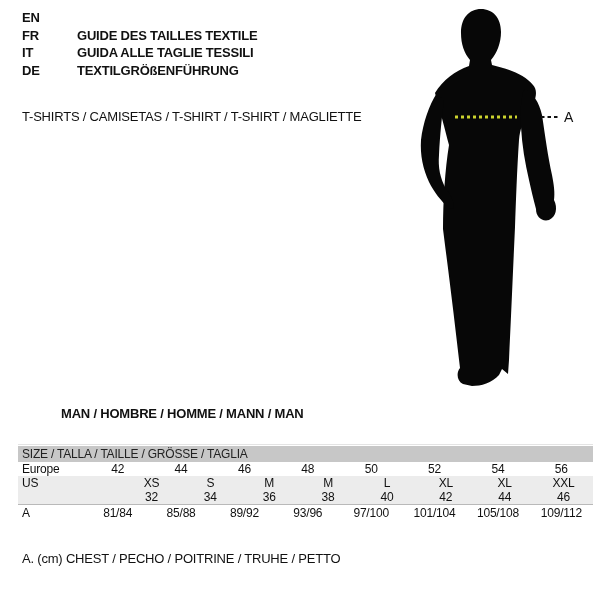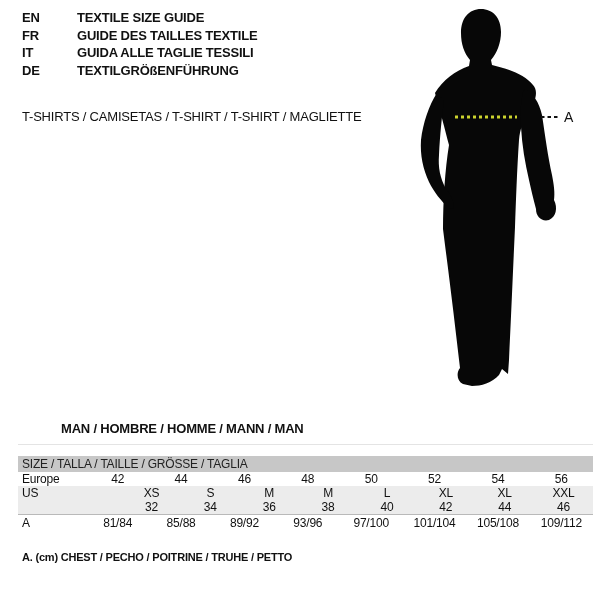--- a/index.html
+++ b/index.html
@@ -24,52 +24,51 @@
   
   .cat-block { position: absolute; left: 22px; top: 108px; }
   .cat-line { height: 18px; line-height: 18px; font-size: 13px; font-weight: 400; white-space: nowrap; }
 
   
   .figure-wrap { position: absolute; left: 413px; top: 5px; width: 170px; height: 390px; }
   .figure-wrap svg { display: block; }
   .measure-letter { font-family: "Liberation Sans", sans-serif; font-size: 14px; font-weight: 500; }
 
   
-  .section-title { position: absolute; left: 22px; top: 421px; font-size: 13px; font-weight: 700; white-space: nowrap; padding-left: 39px; }
+  .section-title { position: absolute; left: 22px; top: 406px; font-size: 13px; font-weight: 700; white-space: nowrap; padding-left: 39px; }
 
   
   .size-table { position: absolute; left: 18px; top: 444px; width: 575px; border-top: 1px solid #e4e4e4; font-size: 12px; }
   .table-header {
-    margin-top: 11px;
+    margin-top: 1px;
     height: 16px; line-height: 16px;
     background: var(--header_bg, #c7c7c7);
     padding-left: 4px;
     color: #222;
     font-size: 12px;
   }
   .table-row { display: grid; grid-template-columns: 68px 1fr; height: 14px; line-height: 15px; background: #ffffff; }
   .table-row.shaded { background: var(--shaded_bg, #ececec); gap: 36px; }
   .table-row.last { border-top: 1px solid #b9b9b9; height: 16px; line-height: 16px; }
   .cell.label { padding-left: 4px; text-align: left; }
   .cells { display: grid; grid-template-columns: repeat(8, 1fr); }
   .cell.val { text-align: center; }
 
   
-  .footnote { position: absolute; left: 22px; top: 551px; font-size: 11px; font-weight: 700; white-space: nowrap; }
+  .footnote { position: absolute; left: 22px; top: 551px; font-size: 13px; font-weight: 400; white-space: nowrap; }
 </style>
 </head>
 <body>
 
 <div id="canvas">
 
   <div class="lang-block">
 
       <div class="lang-row">
         <span class="lang-code">EN</span>
-        <span class="lang-label">TEXTILE SIZE GUIDE</span>
       </div>
 
 
       <div class="lang-row">
         <span class="lang-code">FR</span>
         <span class="lang-label">GUIDE DES TAILLES TEXTILE</span>
       </div>
 
       <div class="lang-row">
         <span class="lang-code">IT</span>

